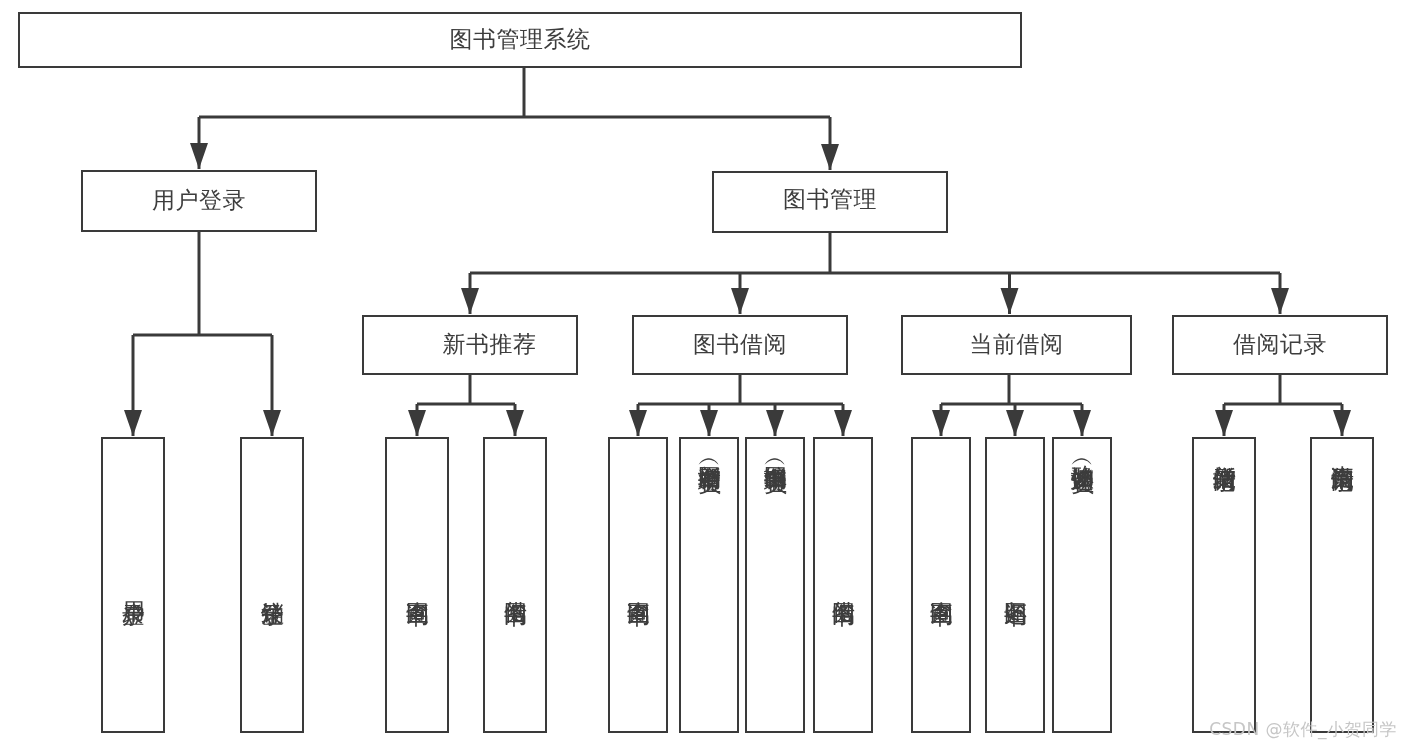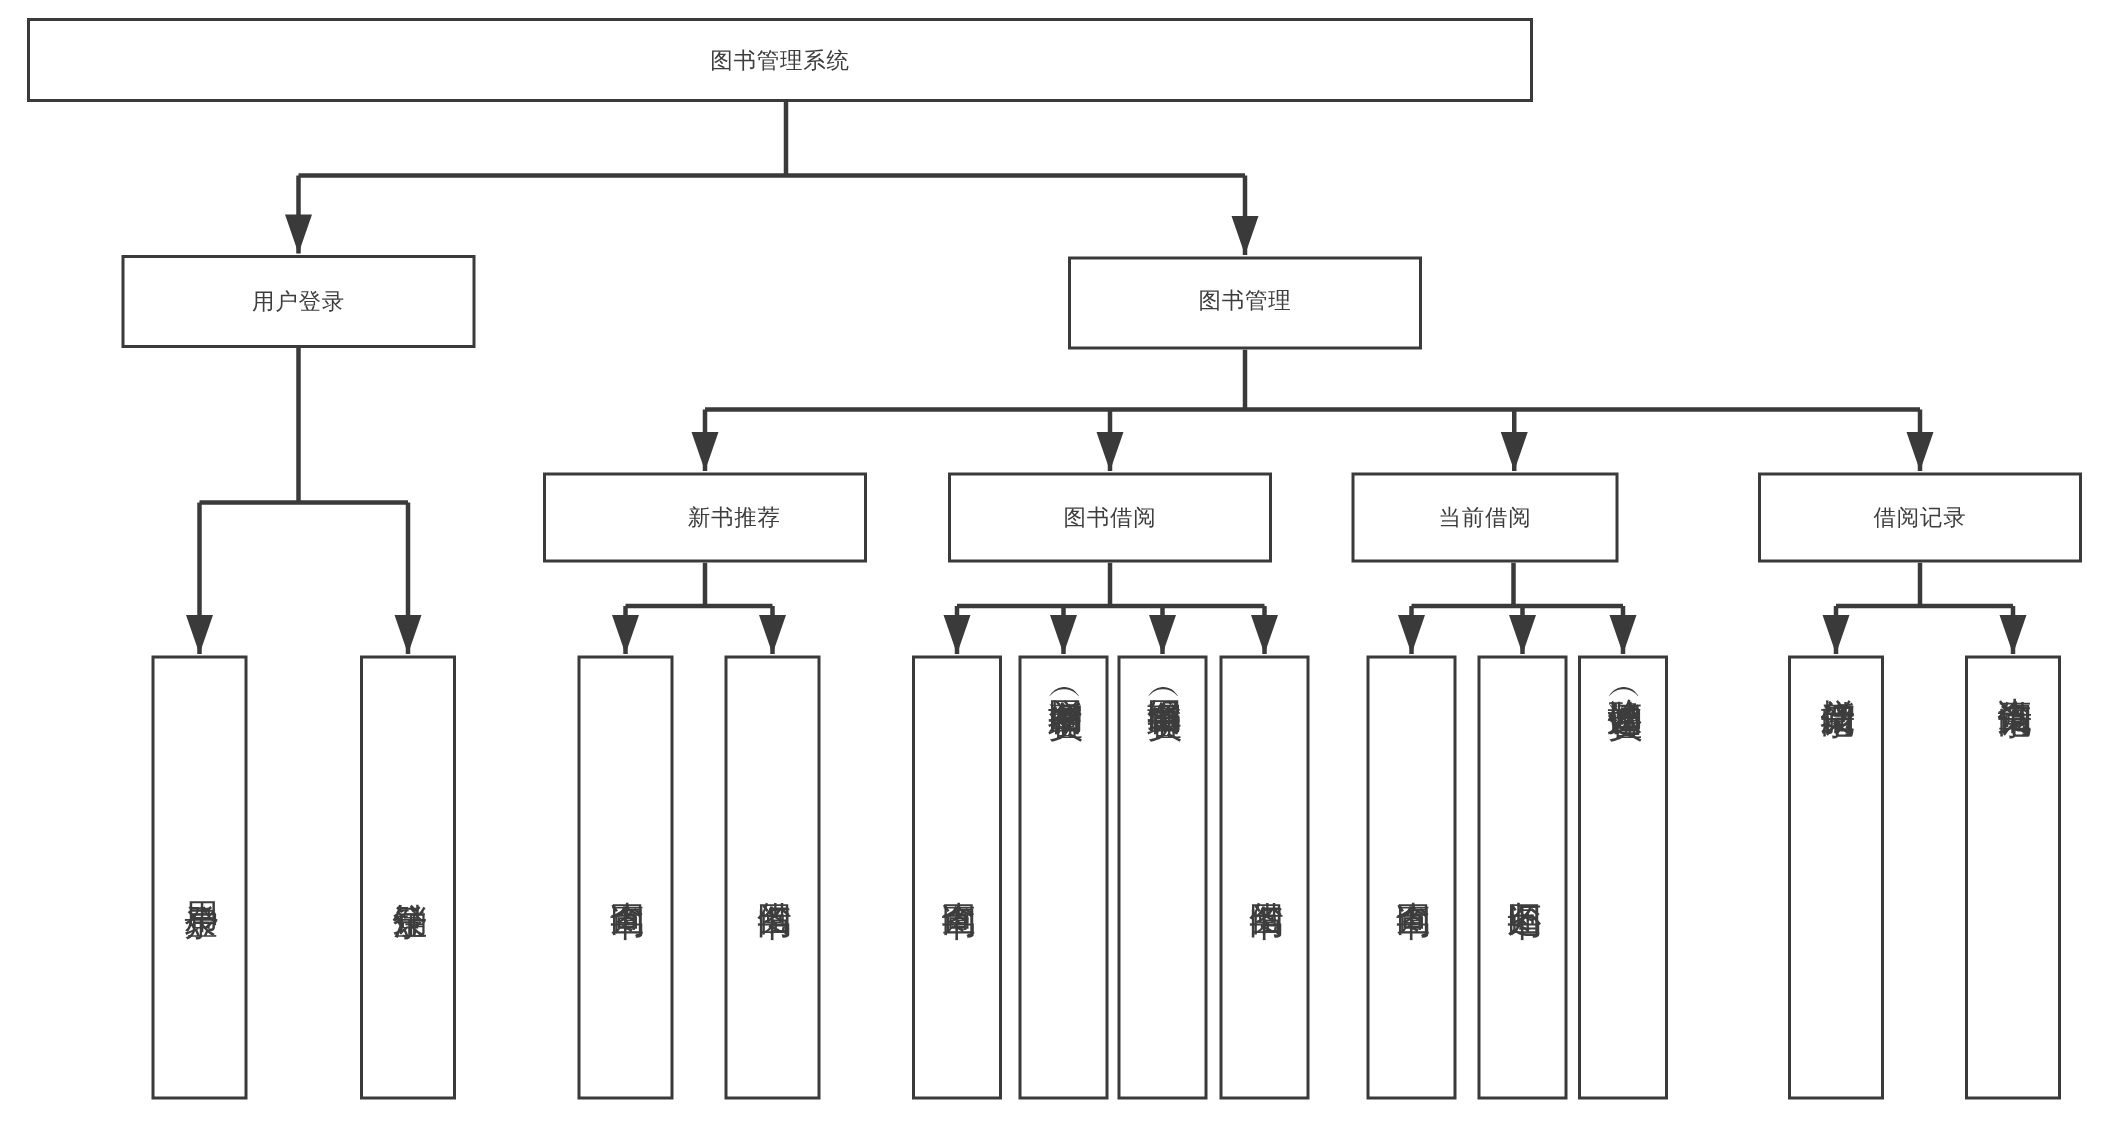--- a/index.html
+++ b/index.html
@@ -33,21 +33,21 @@
     position: absolute;
     box-sizing: border-box;
     background: #ffffff;
     border: 2.5px solid #3a3a3a;
     display: flex;
     align-items: center;
     justify-content: center;
     overflow: hidden;
   }
   .node-label-h {
-    font-size: 15px;
+    font-size: 23px;
     color: #3d3d3d;
     line-height: 1.1;
     white-space: nowrap;
     letter-spacing: 0.5px;
   }
   .node-label-v {
     font-size: 23px;
     color: #3d3d3d;
     writing-mode: vertical-rl;
     text-orientation: upright;
@@ -149,21 +149,21 @@
       </div>
       <div class="node-box" style="left: 712px; top: 171px; width: 236px; height: 62px; border-color: rgb(58, 58, 58); background: rgb(255, 255, 255); font-family: Liberation Mono, monospace;">
         <span class="node-label-h" style="color: rgb(61, 61, 61);">图书管理</span>
       </div>
       <div class="node-box" style="left: 362px; top: 315px; width: 216px; height: 60px; border-color: rgb(58, 58, 58); background: rgb(255, 255, 255); padding-left: 39px;">
         <span class="node-label-h" style="color: rgb(61, 61, 61);">新书推荐</span>
       </div>
       <div class="node-box" style="left: 632px; top: 315px; width: 216px; height: 60px; border-color: rgb(58, 58, 58); background: rgb(255, 255, 255);">
         <span class="node-label-h" style="color: rgb(61, 61, 61); text-align: right;">图书借阅</span>
       </div>
-      <div class="node-box" style="left: 901px; top: 315px; width: 178px; height: 60px; border-color: rgb(58, 58, 58); background: rgb(255, 255, 255);">
+      <div class="node-box" style="left: 901px; top: 315px; width: 231px; height: 60px; border-color: rgb(58, 58, 58); background: rgb(255, 255, 255);">
         <span class="node-label-h" style="color: rgb(61, 61, 61);">当前借阅</span>
       </div>
       <div class="node-box" style="left: 1172px; top: 315px; width: 216px; height: 60px; border-color: rgb(58, 58, 58); background: rgb(255, 255, 255);">
         <span class="node-label-h" style="color: rgb(61, 61, 61);">借阅记录</span>
       </div>
       <div class="node-box leaf-box center-v" style="left: 101px; top: 437px; width: 64px; height: 296px; border-color: rgb(58, 58, 58); background: rgb(255, 255, 255);">
         <span class="node-label-v" style="color: rgb(61, 61, 61);">用户登录</span>
       </div>
       <div class="node-box leaf-box center-v" style="left: 240px; top: 437px; width: 64px; height: 296px; border-color: rgb(58, 58, 58); background: rgb(255, 255, 255);">
         <span class="node-label-v" style="color: rgb(61, 61, 61);">注销登录</span>
@@ -196,13 +196,14 @@
         <span class="node-label-v" style="color: rgb(61, 61, 61);">确认归还（管理员）</span>
       </div>
       <div class="node-box leaf-box" style="left: 1192px; top: 437px; width: 64px; height: 296px; border-color: rgb(58, 58, 58); background: rgb(255, 255, 255);">
         <span class="node-label-v" style="color: rgb(61, 61, 61);">新增借阅记录</span>
       </div>
       <div class="node-box leaf-box" style="left: 1310px; top: 437px; width: 64px; height: 296px; border-color: rgb(58, 58, 58); background: rgb(255, 255, 255);">
         <span class="node-label-v" style="color: rgb(61, 61, 61);">查询借阅记录</span>
       </div>
     </div>
 
+  <div id="watermark">CSDN @软件_小贺同学</div>
 </div>
 
 </body></html>

